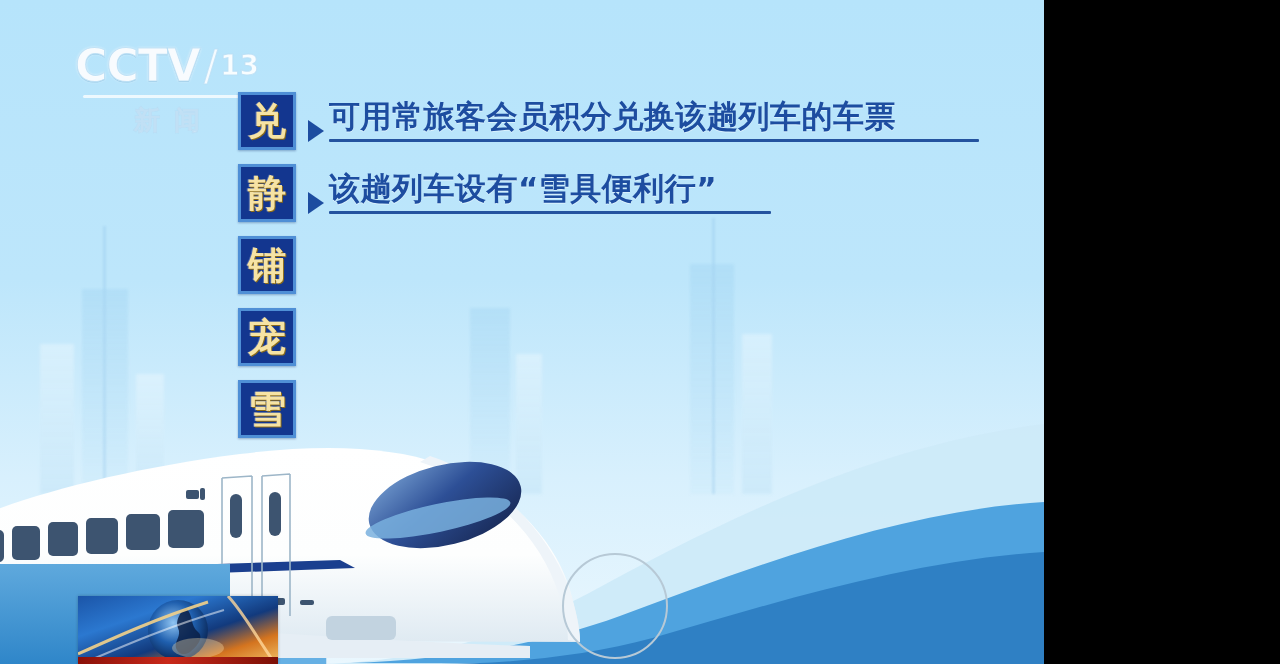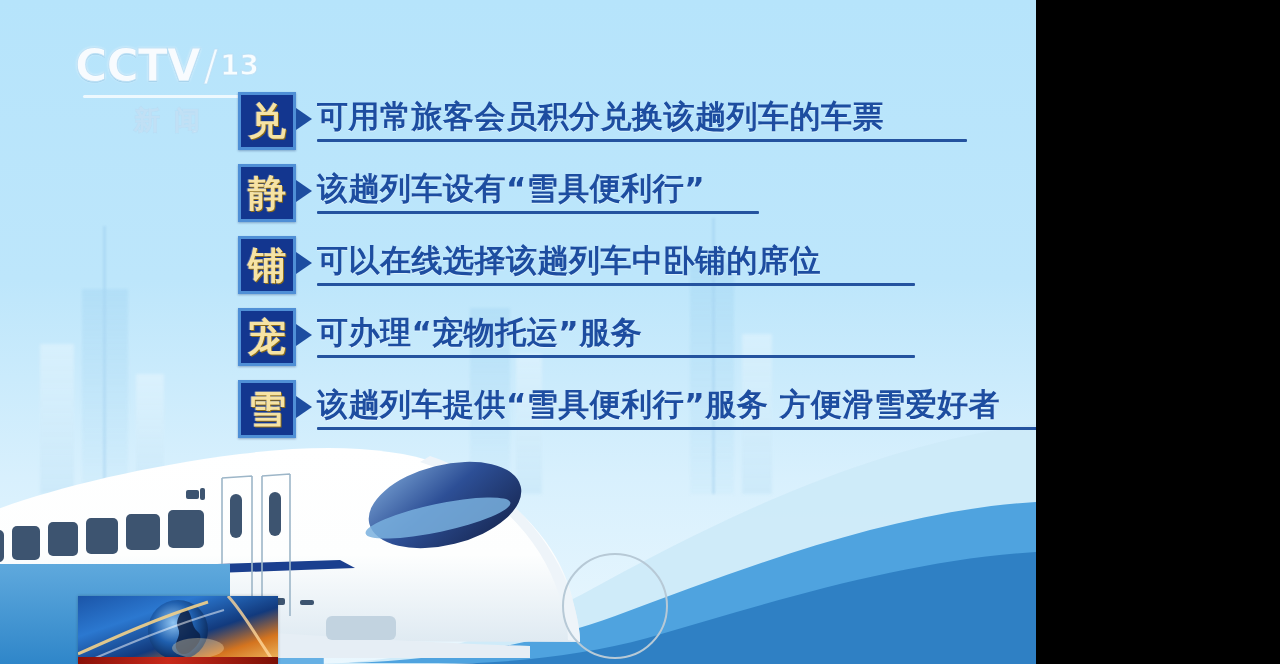--- a/index.html
+++ b/index.html
@@ -8,20 +8,21 @@
     background: #000;
   }
   #screen {
     position: relative;
     width: 1036px;
     height: 664px;
     overflow: hidden;
     background: #b3e3fa;
     font-family: "DejaVu Sans", "Liberation Sans", sans-serif;
     user-select: none;
+    padding-left: 8px;
   }
 
   
   .bg-sky {
     position: absolute;
     inset: 0;
     background: linear-gradient(180deg, #b6e4fb 0%, #bde6fb 42%, #d8f0fd 72%, #eaf7fe 100%);
   }
   .skyline {
     position: absolute;
@@ -148,23 +149,24 @@
   }
   .badge-char {
     font-family: "DejaVu Sans", "Liberation Sans", sans-serif;
     font-weight: 700;
     font-size: 38px;
     line-height: 1;
     color: #f6e3a4;
     text-shadow: 1px 1px 0 #8a6a18, -1px 0 0 rgba(255,255,255,0.25);
   }
   .row-body {
+    margin-left: 12px;
     padding-top: 2px;
     display: flex;
-    align-items: flex-start;
+    align-items: flex-end;
   }
   .bullet {
     width: 0; height: 0;
     margin-top: 14px;
     margin-right: 5px;
     border-top: 11px solid transparent;
     border-bottom: 11px solid transparent;
     border-left: 16px solid #1d4da0;
     flex: 0 0 auto;
   }
@@ -336,52 +338,31 @@
           <div class="row-text">该趟列车设有“雪具便利行”</div>
           <div class="row-underline" style="width: 442px;"></div>
         </div>
       </div>
     </div>
 
     <div class="row">
       <div class="badge">
         <span class="badge-char">铺</span>
       </div>
-      <div class="row-body">
-        <div class="bullet"></div>
-        <div class="text-wrap">
-          <div class="row-text">可以在线选择该趟列车中卧铺的席位</div>
-          <div class="row-underline" style="width: 598px;"></div>
-        </div>
-      </div>
     </div>
 
     <div class="row">
       <div class="badge">
         <span class="badge-char">宠</span>
       </div>
-      <div class="row-body">
-        <div class="bullet"></div>
-        <div class="text-wrap">
-          <div class="row-text">可办理“宠物托运”服务</div>
-          <div class="row-underline" style="width: 598px;"></div>
-        </div>
-      </div>
     </div>
 
     <div class="row">
       <div class="badge">
         <span class="badge-char">雪</span>
-      </div>
-      <div class="row-body">
-        <div class="bullet"></div>
-        <div class="text-wrap">
-          <div class="row-text">该趟列车提供“雪具便利行”服务  方便滑雪爱好者</div>
-          <div class="row-underline" style="width: 812px;"></div>
-        </div>
       </div>
     </div>
 
   </div>
 
   <div class="thumb-panel"></div>
   <div class="thumb">
     <svg viewBox="0 0 200 68" preserveAspectRatio="none">
       <defs>
         <linearGradient id="tg" x1="0" y1="0" x2="1" y2="1">

